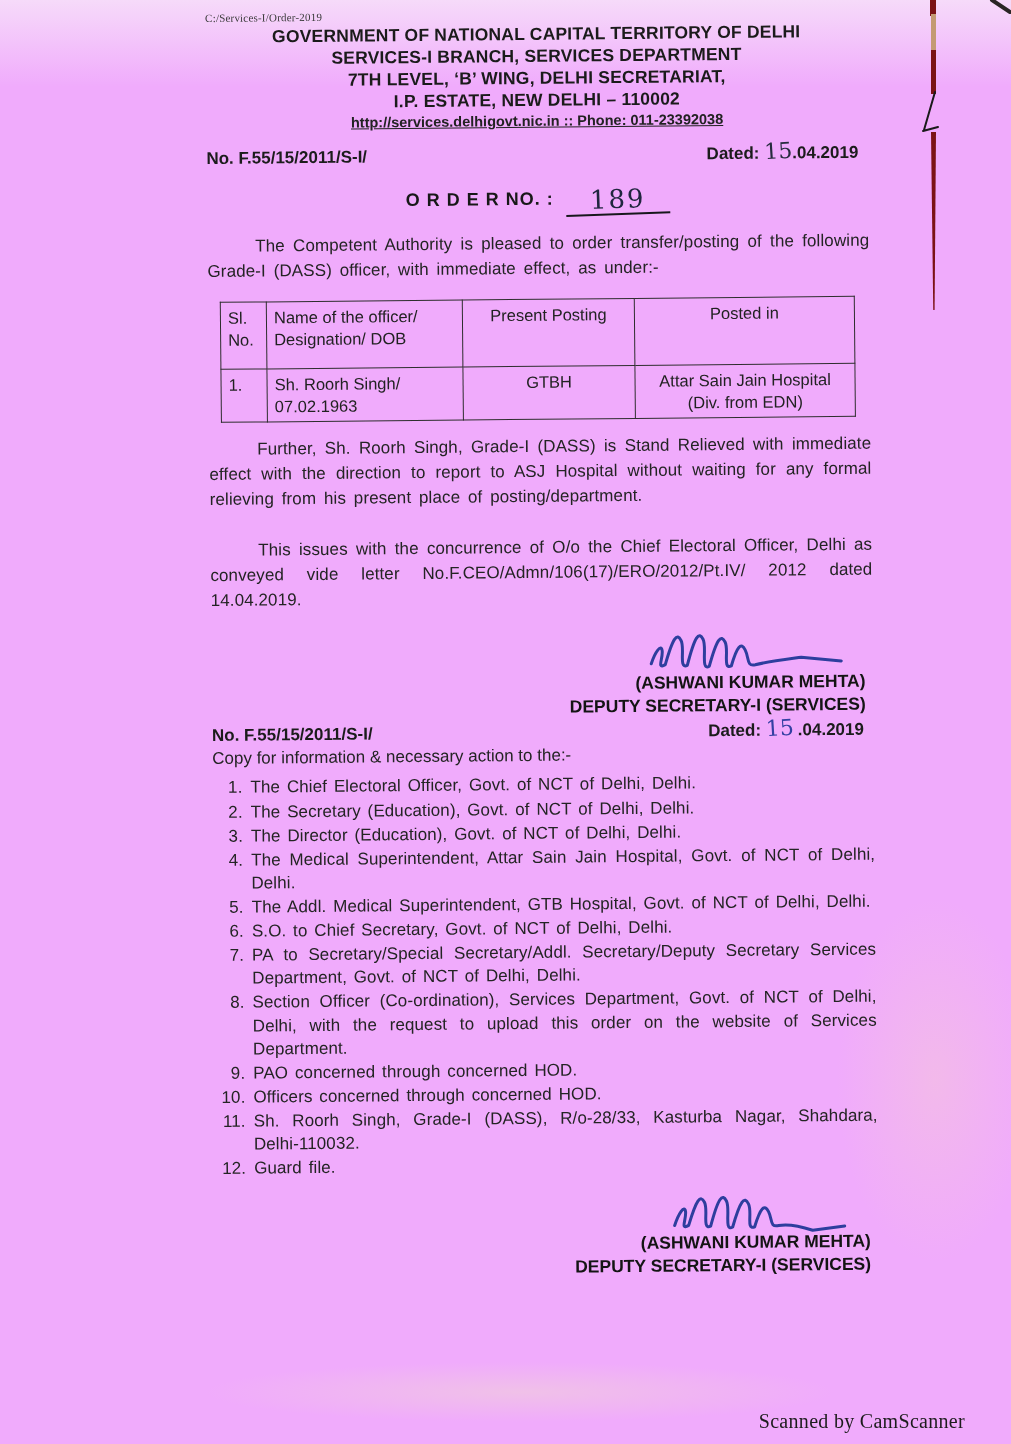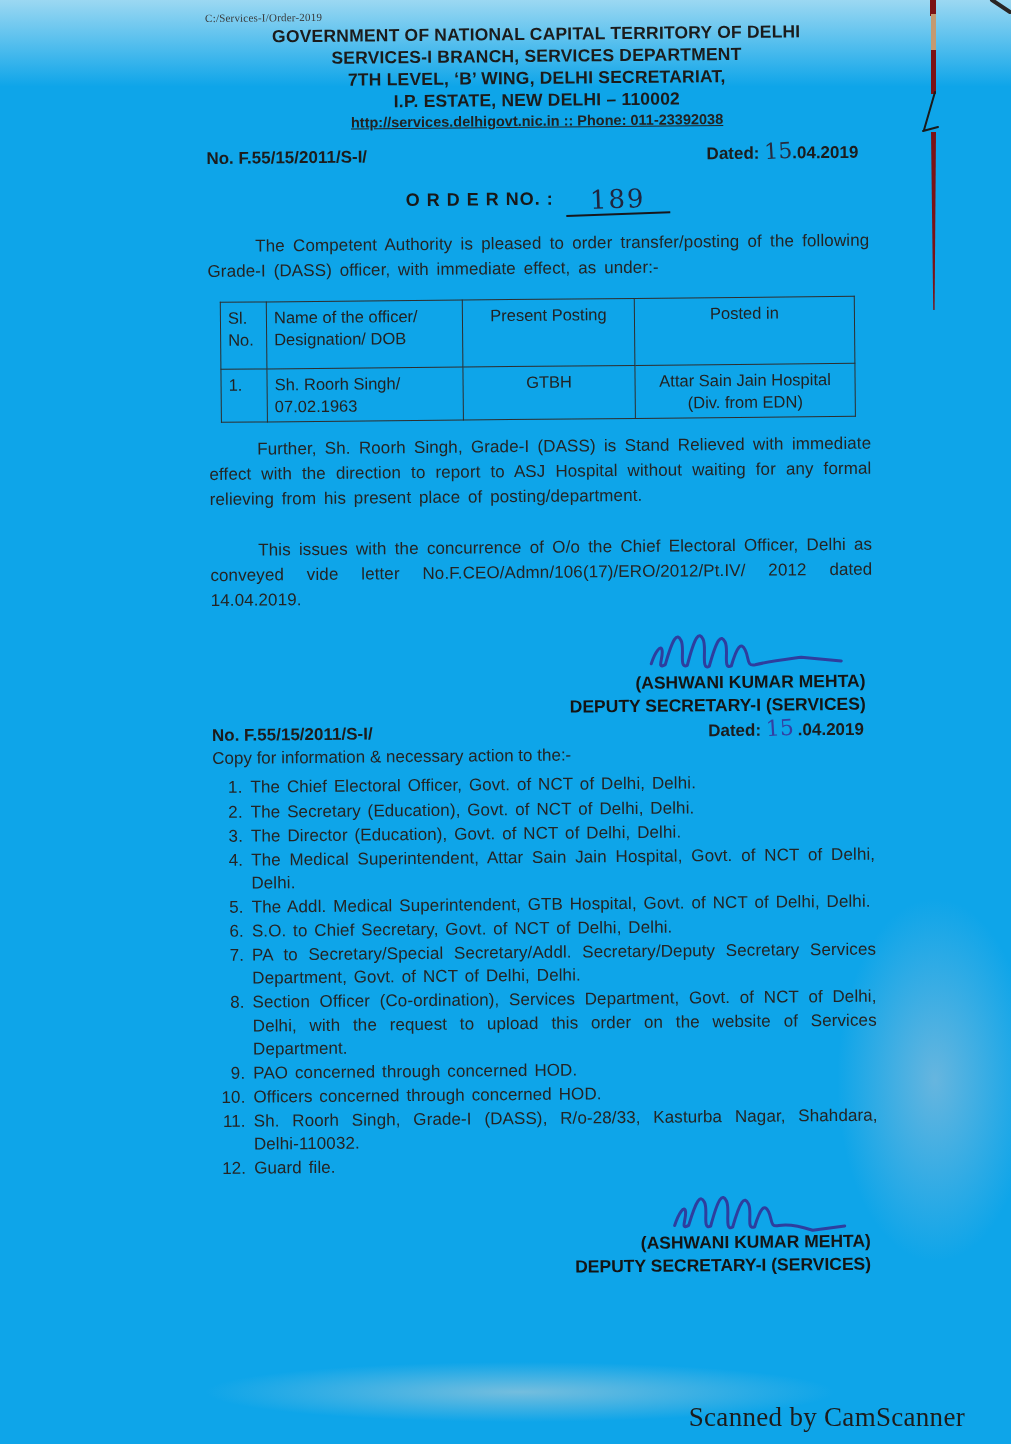--- a/index.html
+++ b/index.html
@@ -1,20 +1,20 @@
 <!DOCTYPE html>
 <html><head>
 <meta charset="utf-8">
 <style>
   html,body{margin:0;padding:0;background:#e8e8e6;}
   .page{
     position:relative;
     width:1011px;height:1444px;
     margin:0 auto;
-    background:#0ea5e9;
+    background:#f0abfc;
     overflow:hidden;
     font-family:"Liberation Sans", sans-serif;
     color:#262626;
   }
   
   .page::before{
     content:"";position:absolute;inset:0;
     background:
       radial-gradient(ellipse 140px 260px at 935px 1080px, rgba(246,208,206,.38), transparent 70%),
       radial-gradient(ellipse 420px 40px at 520px 1392px, rgba(240,219,208,.45), transparent 75%),
@@ -103,21 +103,21 @@
     counter-increment:cc;position:relative;
     padding-left:36px;text-align:justify;margin-top:1px;
   }
   ol.cc-list li::before{
     content:counter(cc) ".";
     position:absolute;left:0;top:0;width:28px;text-align:right;
   }
   .footer-scan{
     position:absolute;right:46px;bottom:11px;
     font-family:"Liberation Serif", serif;
-    font-size:27px;color:#1c1c1c;letter-spacing:.3px;
+    font-size:20px;color:#1c1c1c;letter-spacing:.3px;
   }
   
   .stripe{position:absolute;background:#7b1215;}
   .stripe.s1{left:930px;top:0;width:6px;height:16px;}
   .stripe.s2{left:931px;top:14px;width:5px;height:38px;background:#c49a72;}
   .stripe.s3{left:931px;top:50px;width:5px;height:44px;}
   .stripe.s4{left:931px;top:132px;width:5px;height:178px;
     clip-path:polygon(0 0,100% 0,72% 100%,45% 100%);}
   .pen-mark{position:absolute;left:918px;top:90px;}
   .corner-mark{position:absolute;left:986px;top:0;}

